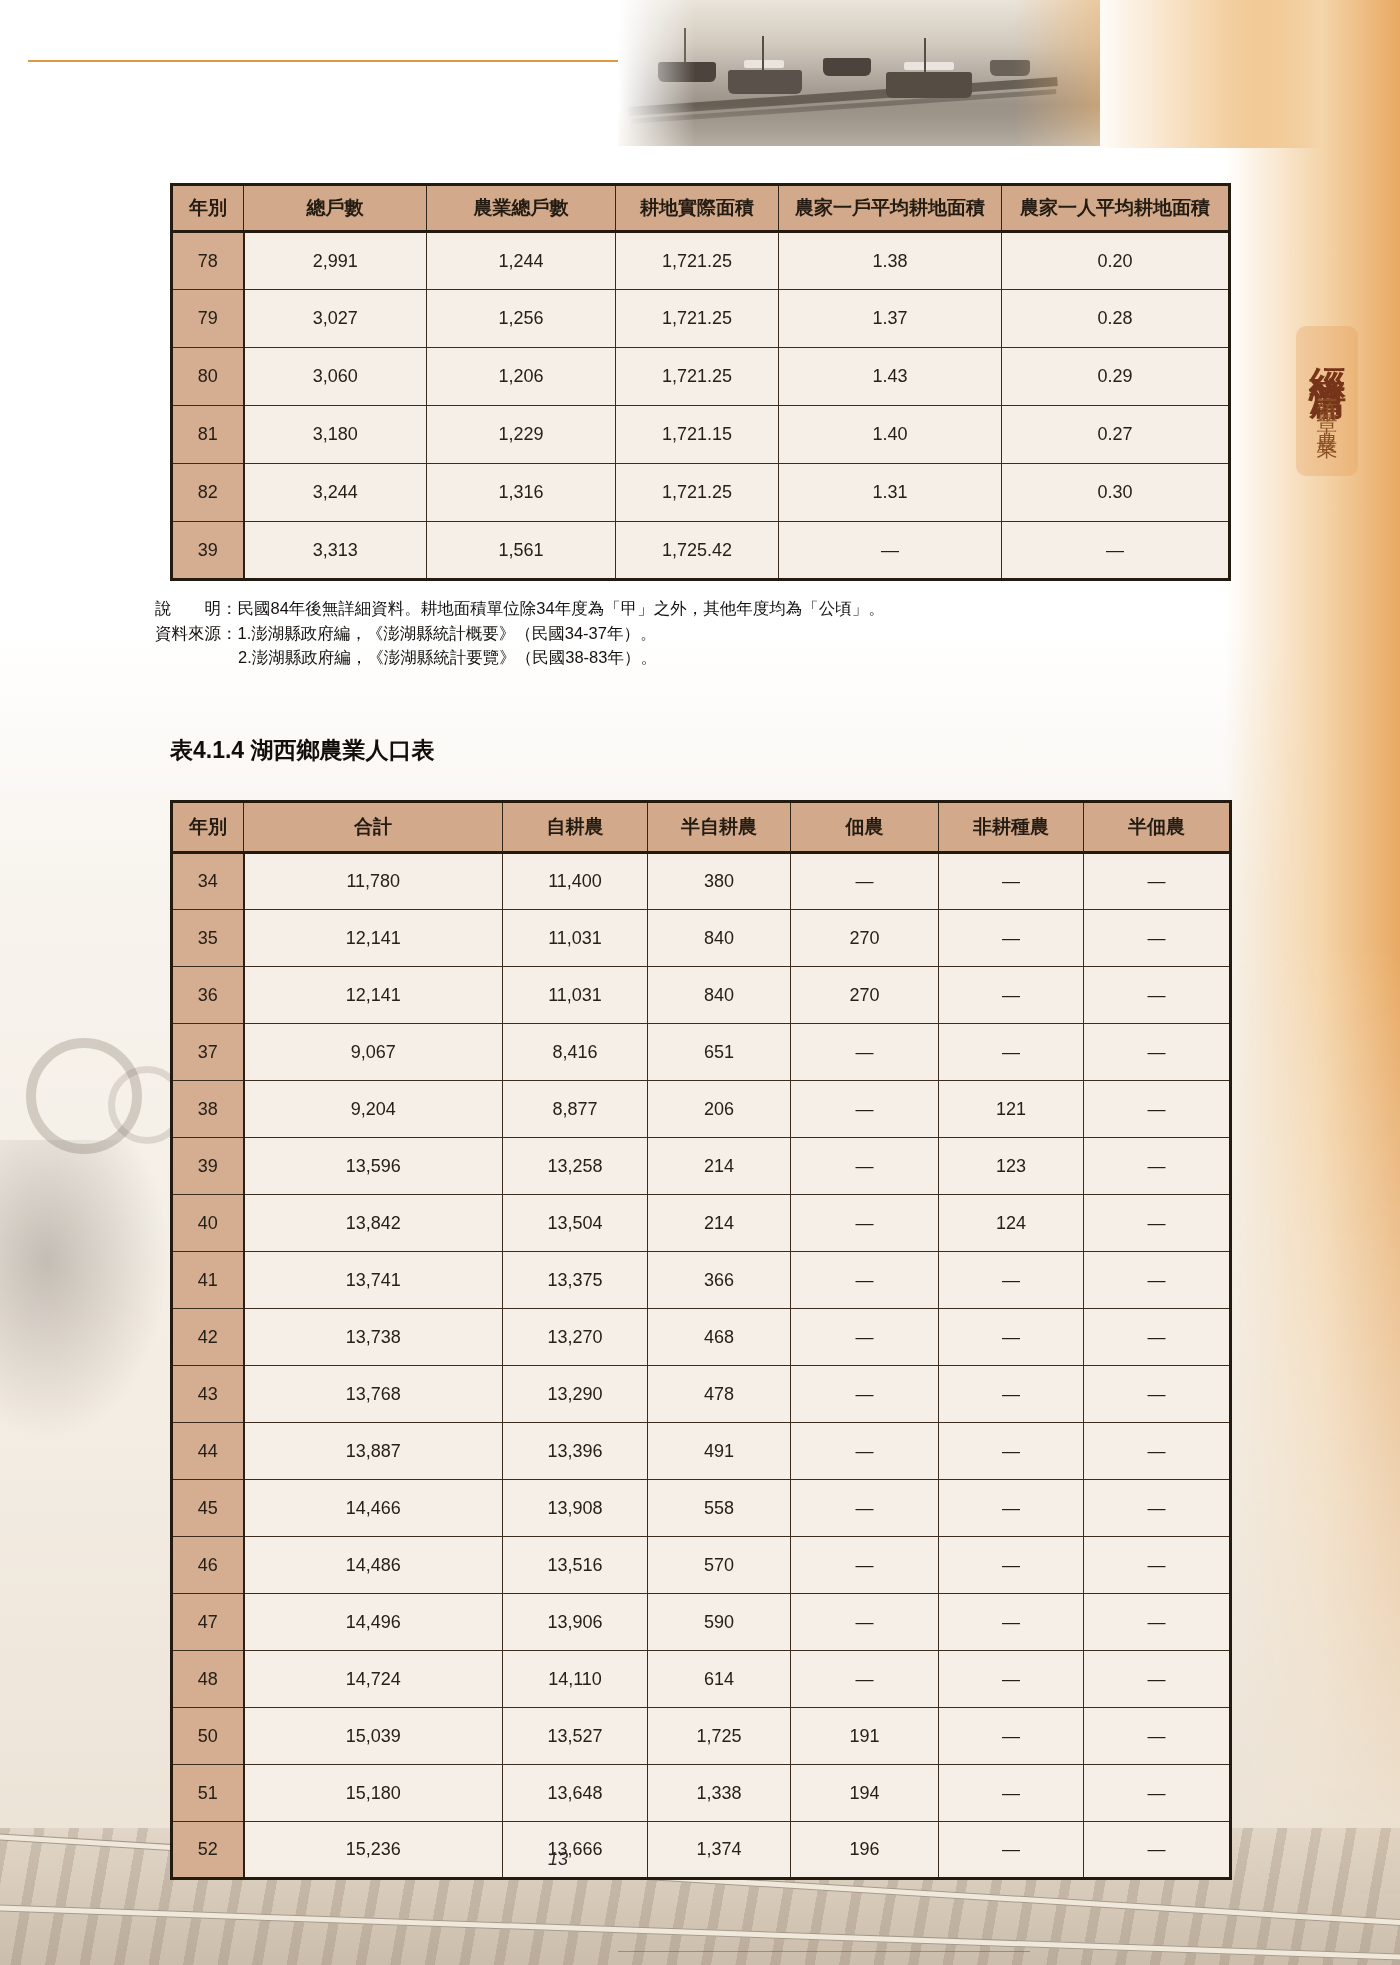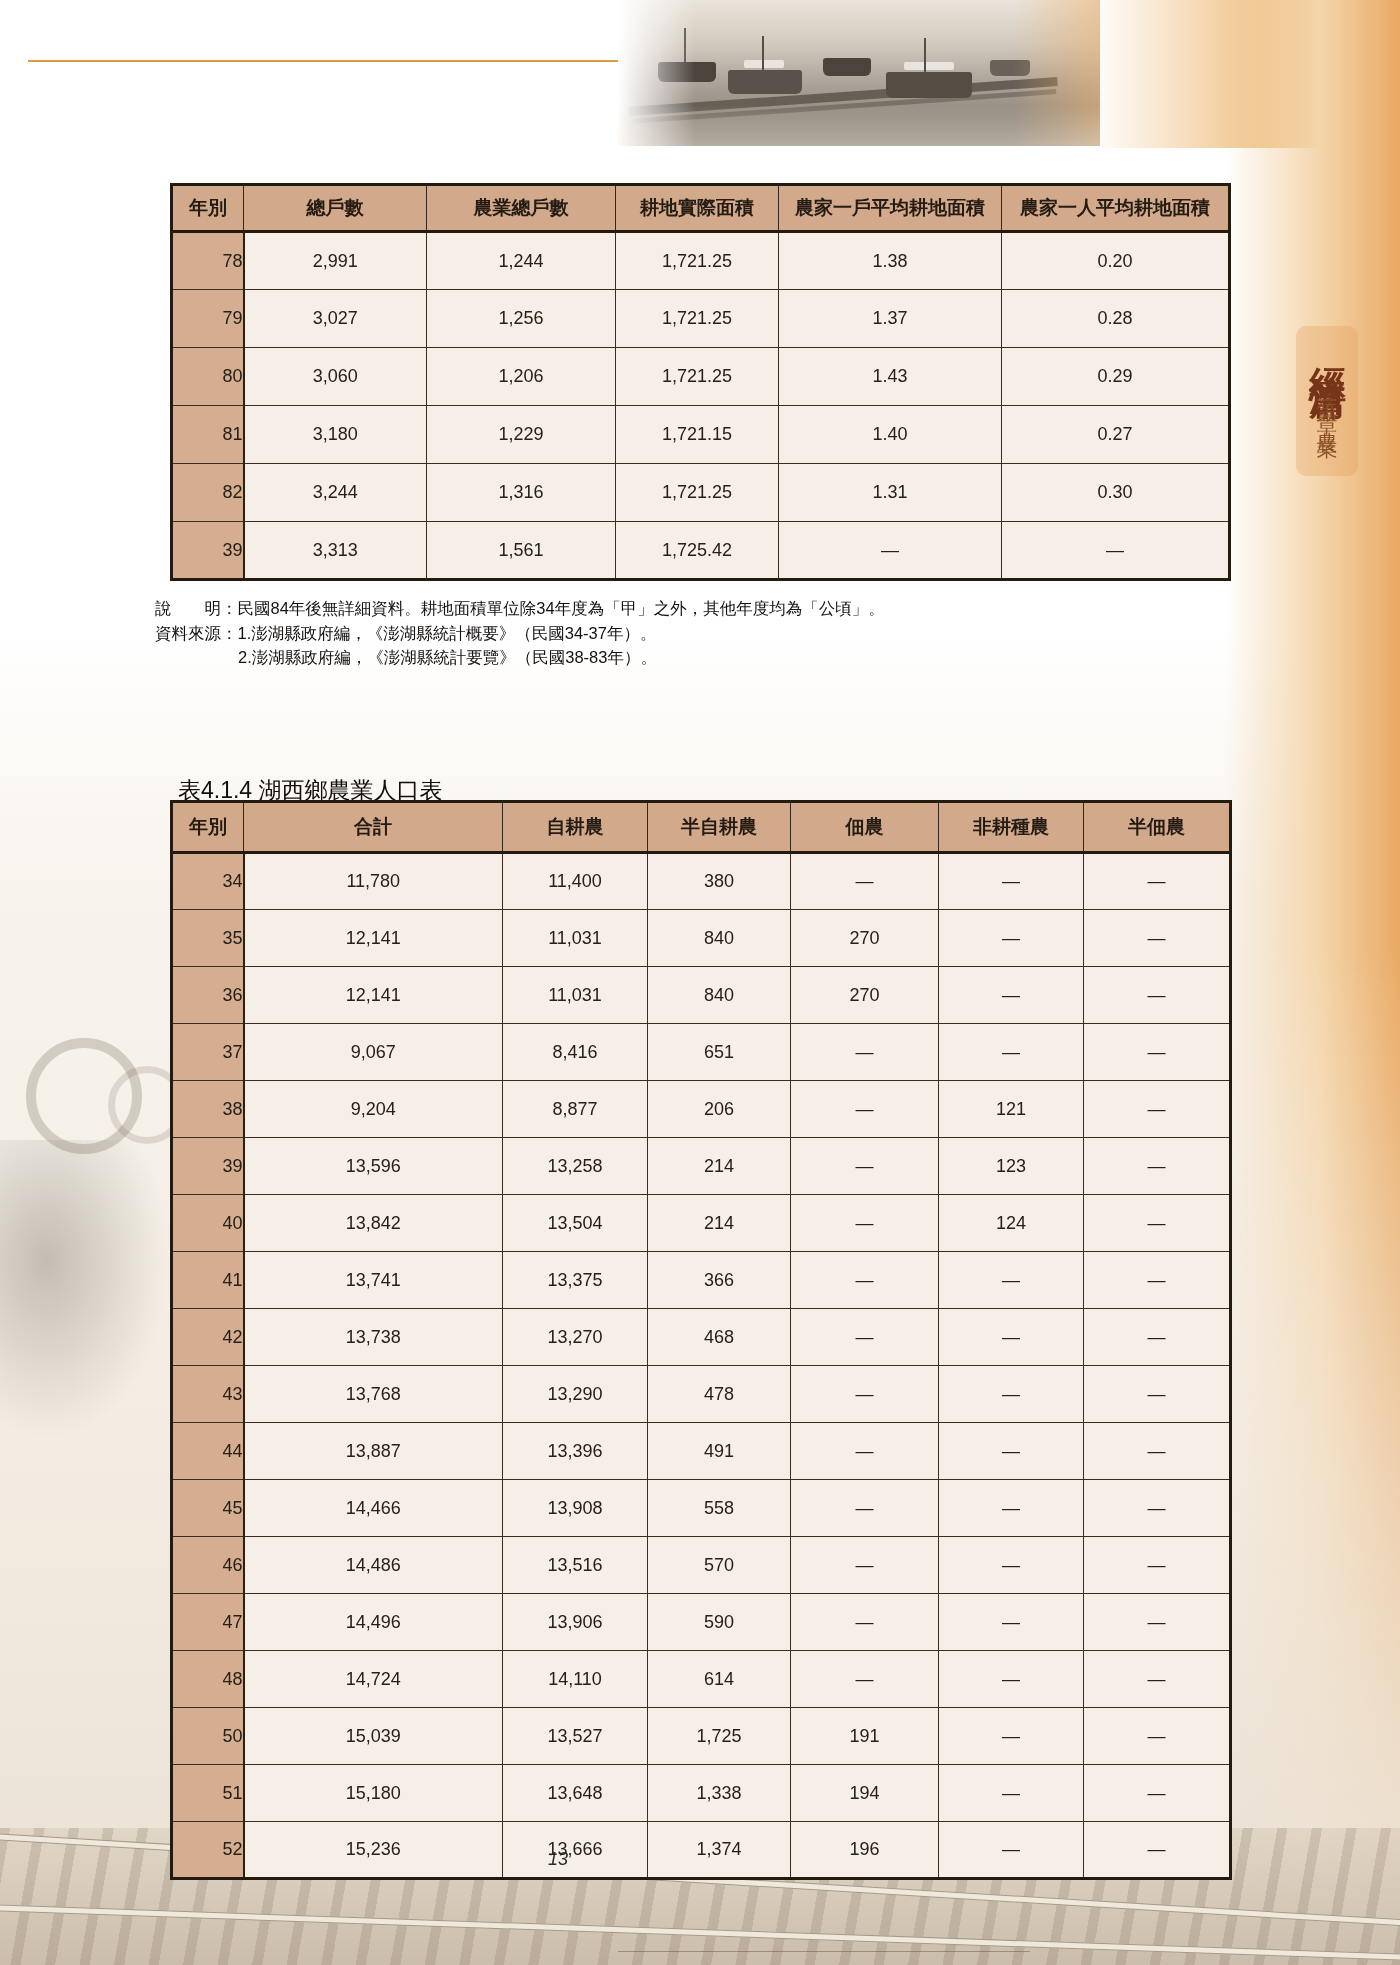--- a/index.html
+++ b/index.html
@@ -60,39 +60,39 @@
     letter-spacing:8px; position:relative;}
   .v-chapter{writing-mode:vertical-rl; font-size:21px; color:#8a5026; letter-spacing:6px;
     font-family:"Liberation Serif","DejaVu Serif",serif; position:relative;}
   
   table.data{position:absolute; border-collapse:collapse; table-layout:fixed;
     border:3px solid #231a10; background:#f6efe8;}
   table.data th{background:#d2aa8b; font-weight:700; font-size:19px; color:#241b12;
     border:1.6px solid #32261a; border-bottom:3px solid #241a10; padding:0;}
   table.data td{background:#f6efe8; text-align:center; font-size:18px; color:#262018;
     border:1.4px solid #3a2d20; padding:0;}
-  table.data td:first-child{background:#d5ad90; border-right:2.2px solid #2c2014;text-align:right;}
+  table.data td:first-child{background:#d5ad90; border-right:2.2px solid #2c2014;}
   #table1{left:170px; top:183px; width:1050px;}
   #table1 th{height:44px;}
   #table1 tbody tr{height:58px;}
   #table1 th:nth-child(1){width:70px;}  #table1 th:nth-child(2){width:182px;}
   #table1 th:nth-child(3){width:188px;} #table1 th:nth-child(4){width:162px;}
   #table1 th:nth-child(5){width:222px;} #table1 th:nth-child(6){width:226px;}
   #table2{left:170px; top:800px; width:1050px;}
   #table2 th{height:48px;}
   #table2 tbody tr{height:57px;}
   #table2 th:nth-child(1){width:70px;}  #table2 th:nth-child(2){width:258px;font-family:Liberation Mono, monospace;}
   #table2 th:nth-child(3){width:144px;} #table2 th:nth-child(4){width:142px;}
   #table2 th:nth-child(5){width:147px;} #table2 th:nth-child(6){width:144px;}
   #table2 th:nth-child(7){width:145px;}
   
   .notes{position:absolute; left:155px; top:596px; width:920px; font-size:16.5px;
     line-height:24.5px; color:#151210;}
   .notes .ind{padding-left:83px;}
-  .tbl-title{position:absolute; left:178px; top:735px; font-size:23px; font-weight:400; color:#120e0a;margin-top:40px;}
+  .tbl-title{position:absolute; left:170px; top:735px; font-size:23px; font-weight:700; color:#120e0a;}
   .page-num{position:absolute; left:548px; top:1849px; font-size:18px; color:#2b2b2b; font-style:italic;}
   .footer-line{position:absolute; left:618px; top:1951px; width:412px; height:1px; background:rgba(90,80,70,.45);}
 </style>
 </head>
 <body>
 
 <div class="page">
 
   <div class="bg-lower"></div>
   <div class="tracks"></div>

